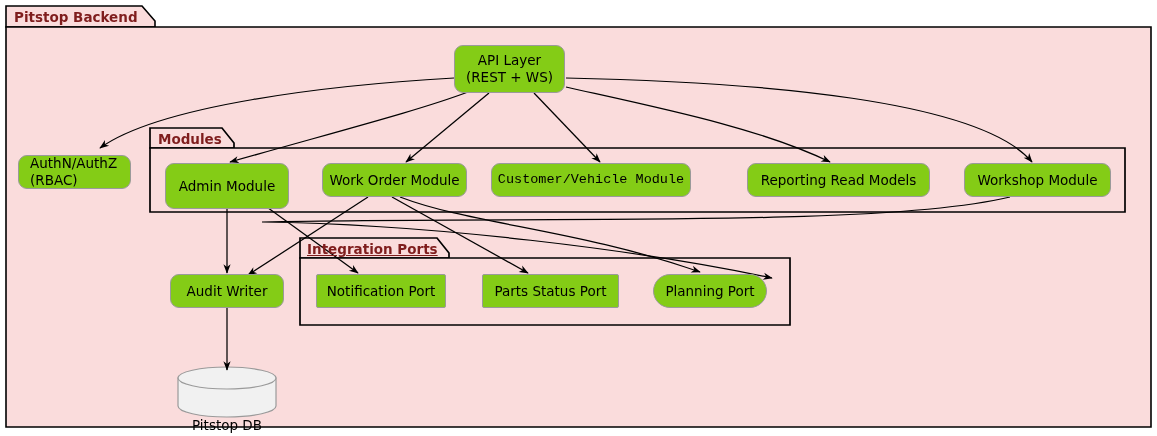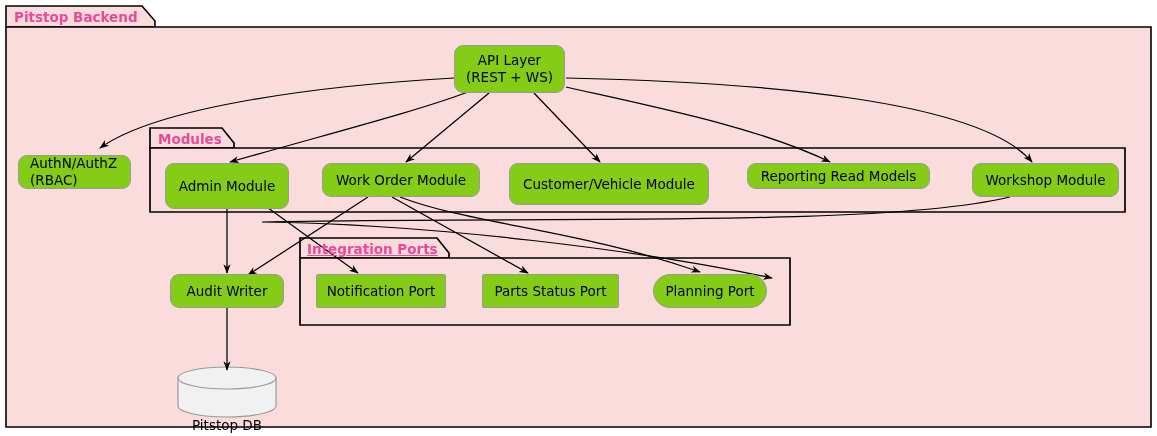--- a/index.html
+++ b/index.html
@@ -16,21 +16,21 @@
     background:#84cc16;border:1px solid #9a9a9a;
     display:flex;align-items:center;justify-content:center;
     font-size:13.5px;color:#000;line-height:1.25;
     text-align:center;white-space:pre-line;
   }
   .node.rounded{border-radius:9px;}
   .node.square{border-radius:2px;}
   .node.left{justify-content:flex-start;text-align:left;padding-left:11px;}
 
   .pkg-label{
-    position:absolute;font-weight:bold;font-size:13.5px;color:#ec4899;
+    position:absolute;font-weight:bold;font-size:13.5px;color:#7f1d1d;
     white-space:nowrap;
   }
   .db-label{
     position:absolute;font-size:13.5px;color:#000;text-align:center;
     white-space:nowrap;
     margin-top:24px;
   }
 </style>
 </head>
 <body>
@@ -103,27 +103,27 @@
   <div class="pkg-label" style="left:307px;top:241px;text-decoration:underline;">Integration Ports</div>
 
   <div class="node rounded" style="left:454px;top:45px;width:111px;height:48px;">API Layer
 (REST + WS)</div>
 
   <div class="node rounded left" style="left:18px;top:155px;width:113px;height:34px;">AuthN/AuthZ
 (RBAC)</div>
 
   <div class="node rounded" style="left:165px;top:163px;width:124px;height:46px;">Admin Module</div>
 
-  <div class="node rounded" style="left:322px;top:163px;width:158px;height:34px;">Work Order Module</div>
+  <div class="node rounded" style="left:322px;top:163px;width:145px;height:34px;">Work Order Module</div>
 
-  <div class="node rounded" style="left:509px;top:163px;width:200px;height:42px;">Customer/Vehicle Module</div>
+  <div class="node rounded" style="left:491px;top:163px;width:200px;height:34px;font-family:Liberation Mono, monospace;">Customer/Vehicle Module</div>
 
-  <div class="node rounded" style="left:747px;top:163px;width:183px;height:26px;">Reporting Read Models</div>
+  <div class="node rounded" style="left:747px;top:163px;width:183px;height:34px;">Reporting Read Models</div>
 
-  <div class="node rounded" style="left:964px;top:163px;width:147px;height:34px;margin-left:8px;">Workshop Module</div>
+  <div class="node rounded" style="left:964px;top:163px;width:147px;height:34px;">Workshop Module</div>
 
   <div class="node rounded" style="left:170px;top:274px;width:114px;height:34px;">Audit Writer</div>
 
   <div class="node square" style="left:316px;top:274px;width:130px;height:34px;">Notification Port</div>
 
   <div class="node square" style="left:482px;top:274px;width:137px;height:34px;">Parts Status Port</div>
 
   <div class="node square" style="left:653px;top:274px;width:114px;height:34px;border-radius:17px;">Planning Port</div>
 
   <div class="db-label" style="left:178px;top:393px;width:98px;">Pitstop DB</div>

